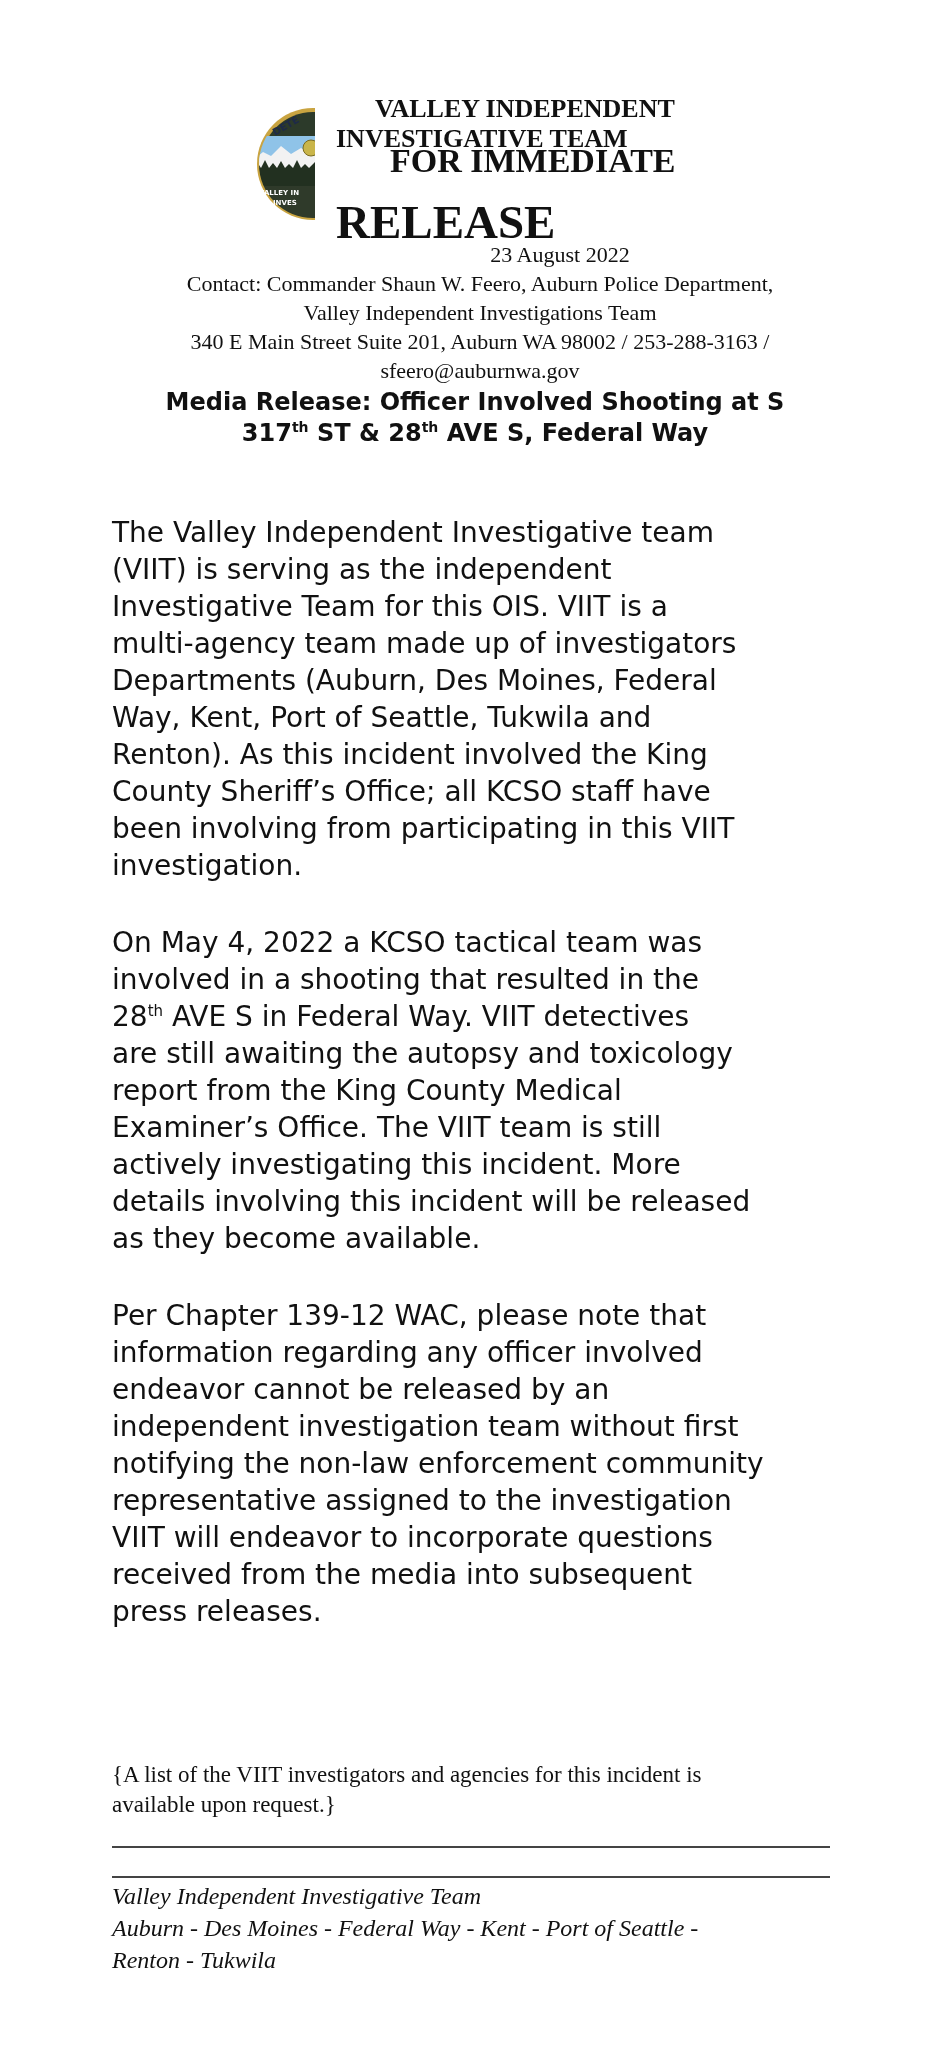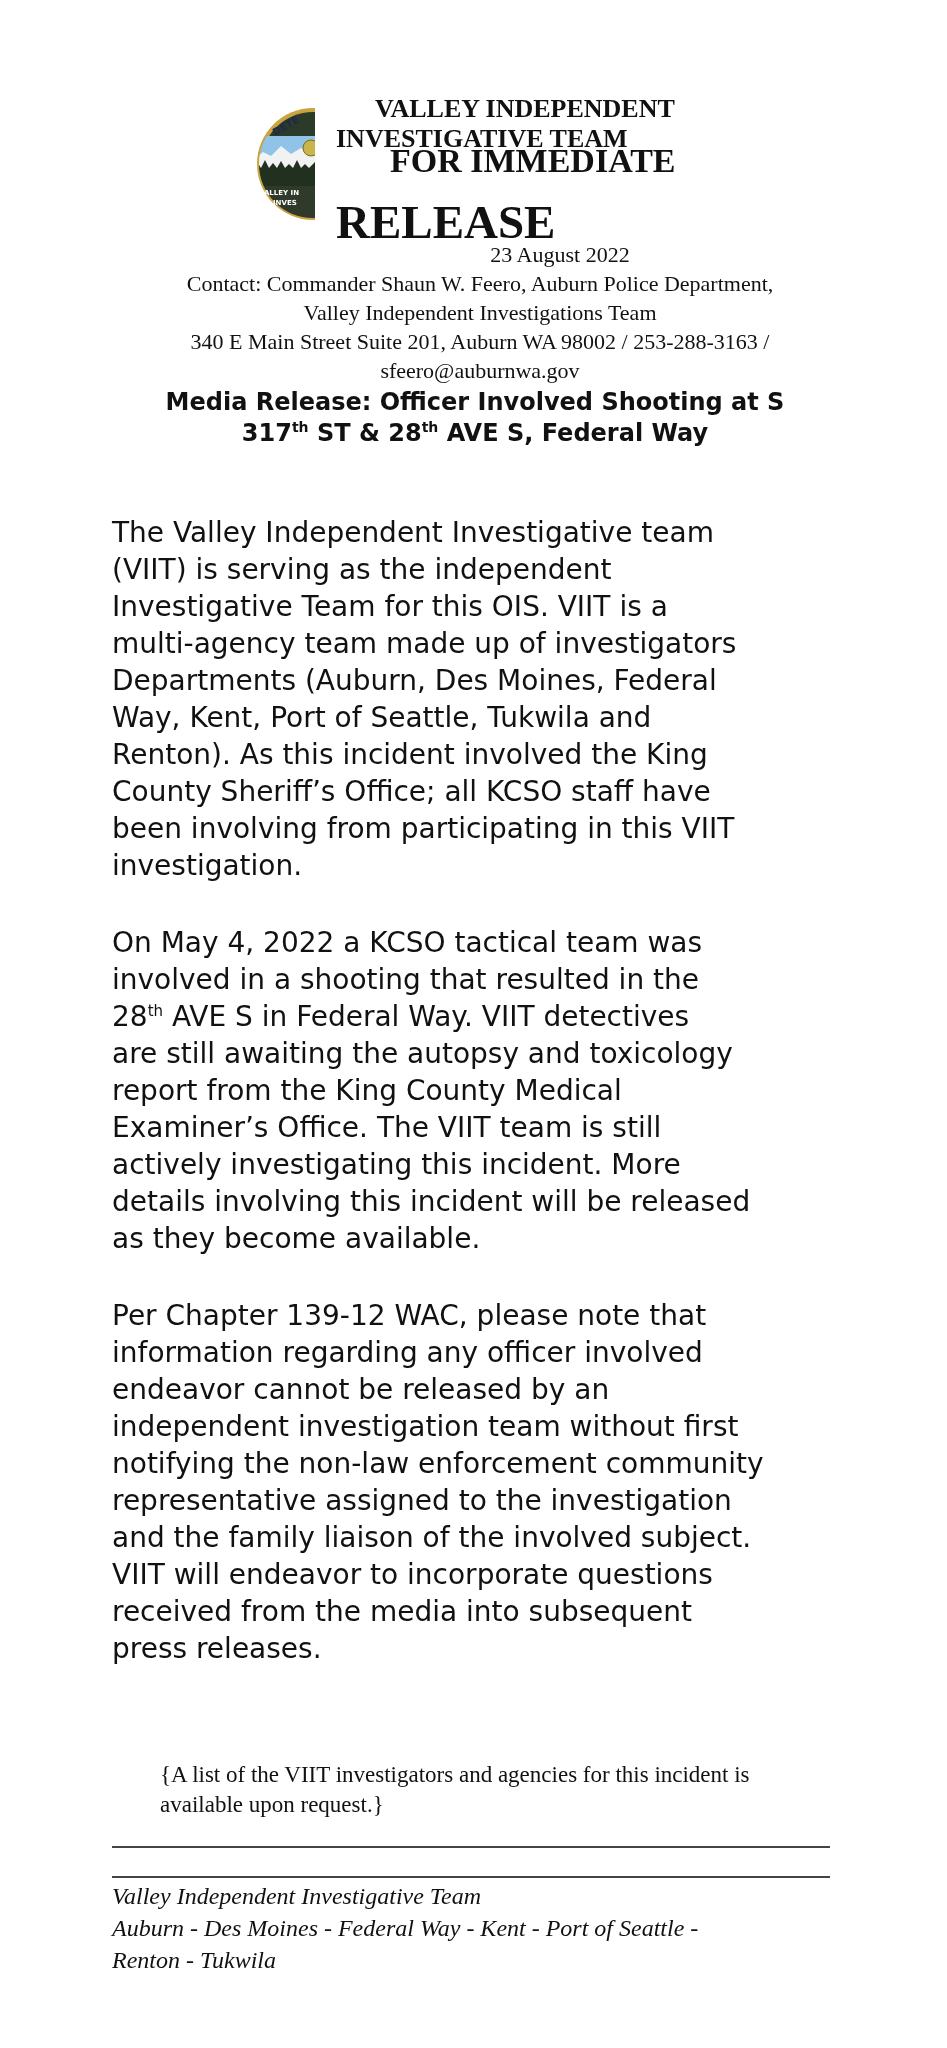--- a/index.html
+++ b/index.html
@@ -91,21 +91,21 @@
     .note {
       position: absolute;
       left: 112px;
       top: 1760px;
       width: 730px;
       font-family: "Liberation Serif", "DejaVu Serif", serif;
       font-size: 23px;
       line-height: 30px;
       color: #111;
     }
-    .note .line { display: block; white-space: nowrap; margin-left: 48px; }
+    .note .line { display: block; white-space: nowrap; }
     .rule {
       position: absolute;
       left: 112px;
       width: 718px;
       height: 2px;
       background: #444;
     }
     .rule1 { top: 1846px; }
     .rule2 { top: 1876px; }
     .footer {
@@ -190,21 +190,20 @@
     <span class="line">details involving this incident will be released</span>
     <span class="line">as they become available.</span>
   </p>
   <p>
     <span class="line">Per Chapter 139-12 WAC, please note that</span>
     <span class="line">information regarding any officer involved</span>
     <span class="line">endeavor cannot be released by an</span>
     <span class="line">independent investigation team without first</span>
     <span class="line">notifying the non-law enforcement community</span>
     <span class="line">representative assigned to the investigation</span>
-    <span class="line">and the family liaison of the involved subject.</span>
     <span class="line">VIIT will endeavor to incorporate questions</span>
     <span class="line">received from the media into subsequent</span>
     <span class="line">press releases.</span>
   </p>
 </div>
 
 <div class="note">
   <span class="line">{A list of the VIIT investigators and agencies for this incident is</span>
   <span class="line">available upon request.}</span>
 </div>

